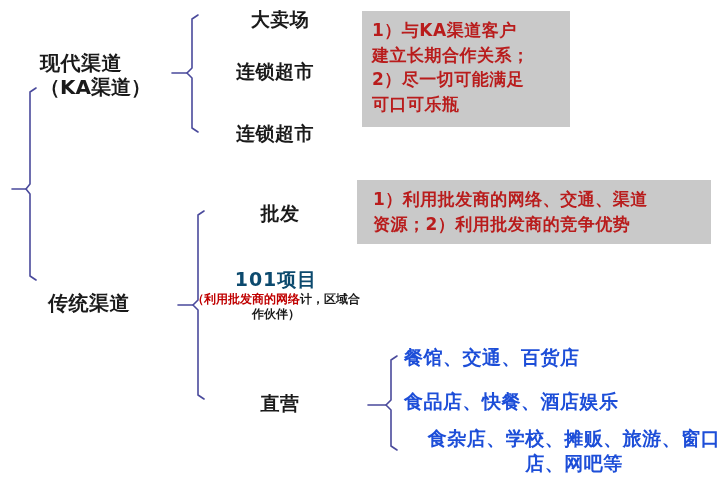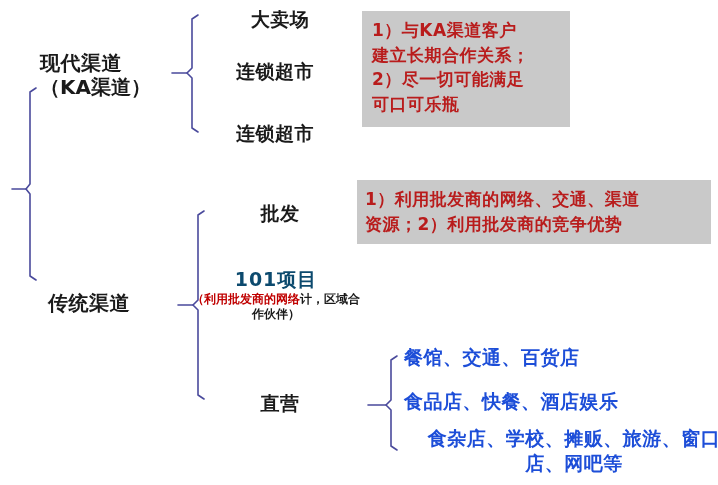--- a/index.html
+++ b/index.html
@@ -101,21 +101,21 @@
     height: 116px;
     font-size: 17px;
     padding: 7px 6px 0 10px;
   }
   #box-wholesale {
     left: 357px;
     top: 180px;
     width: 354px;
     height: 64px;
     font-size: 17px;
-    padding: 7px 4px 0 8px;
+    padding: 7px 4px 0 16px;
   }
   #box-101 {
     left: 357px;
     top: 274px;
     width: 354px;
     height: 62px;
     font-size: 17px;
     padding: 6px 4px 0 8px;
   }
 

